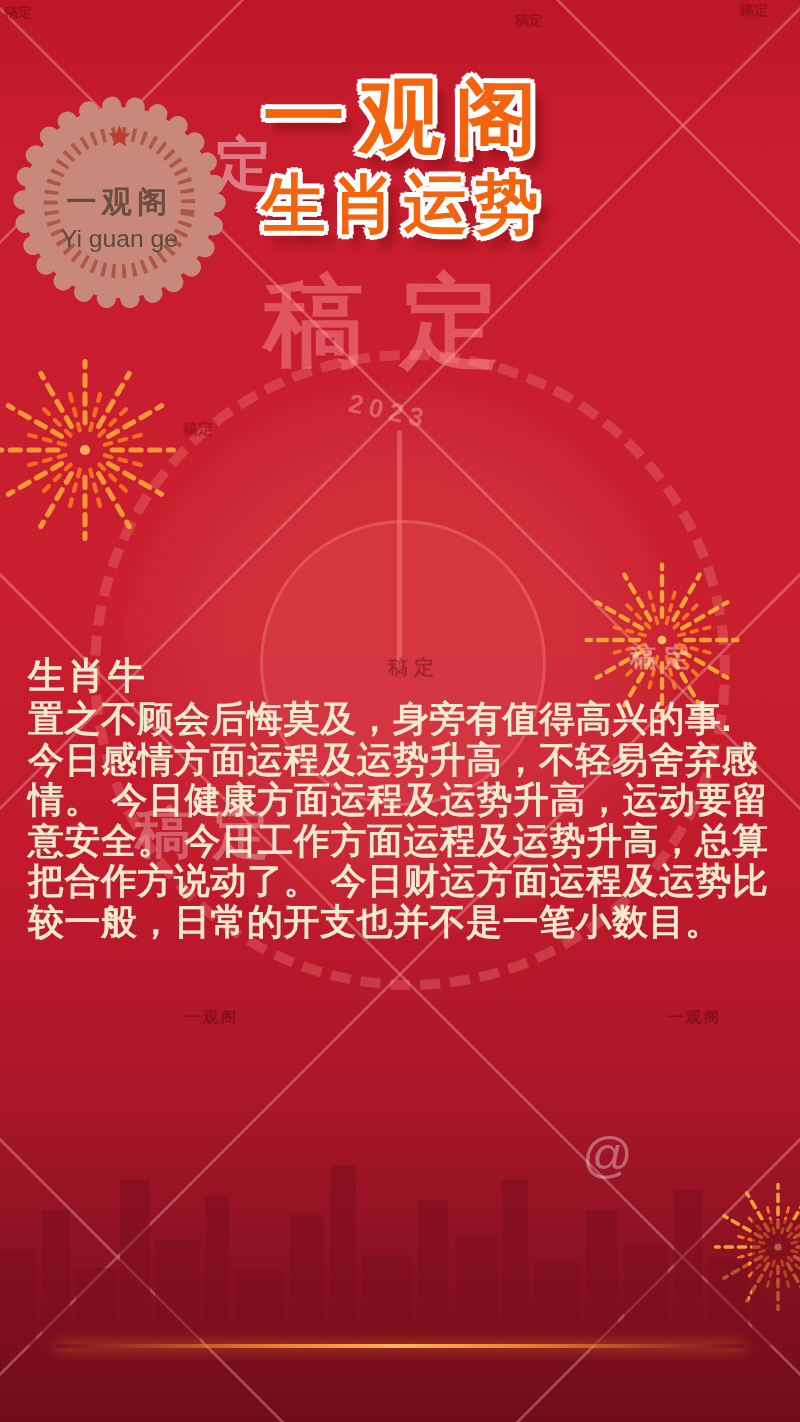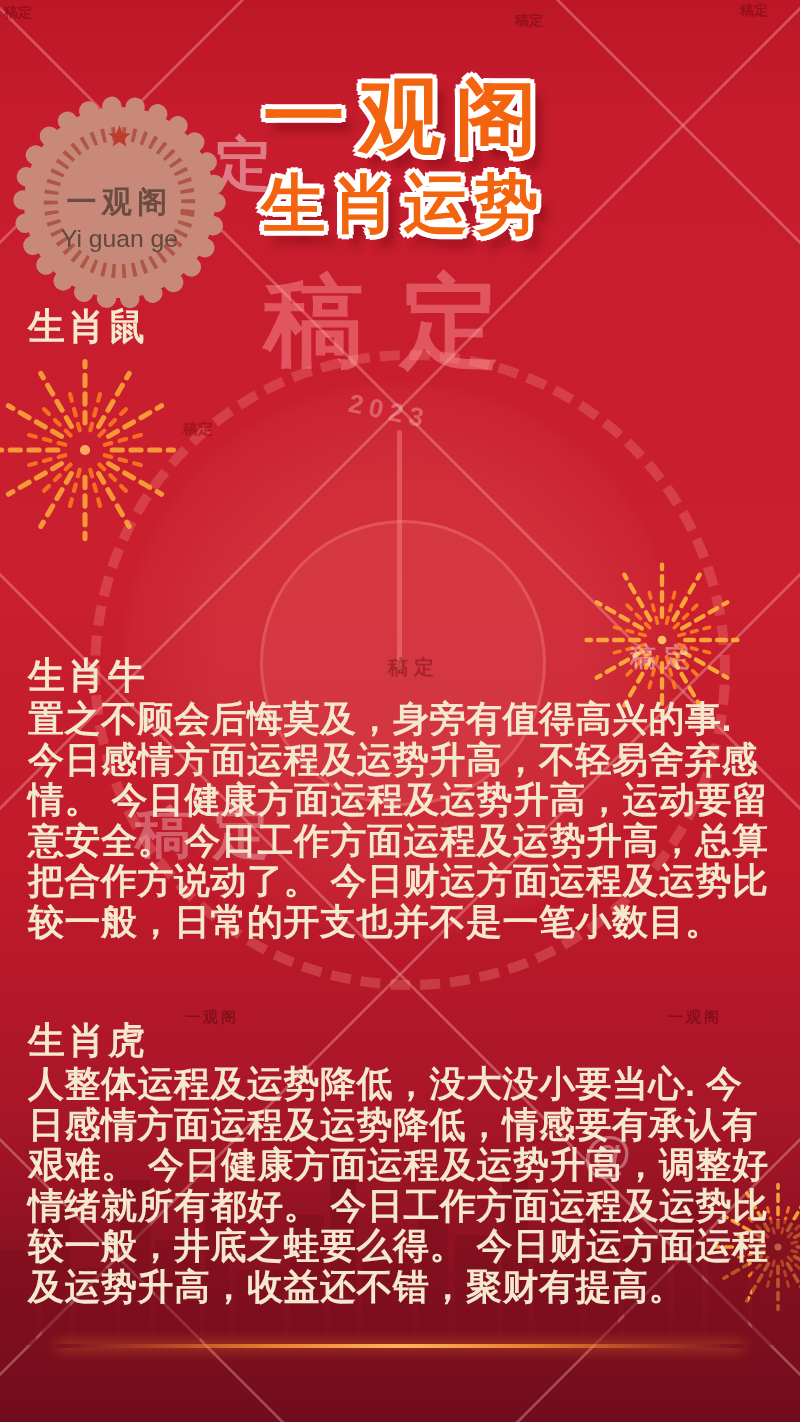--- a/index.html
+++ b/index.html
@@ -185,26 +185,21 @@
     <text x="100" y="112" text-anchor="middle" font-size="28" font-weight="bold" letter-spacing="5" fill="#6a4c40">一观阁</text>
     <text x="100" y="144" text-anchor="middle" font-size="23" fill="#5e473d">Yi guan ge</text>
   </svg>
 
   <div class="title">
     <span class="t1 outline">一观阁</span>
     <span class="t2 outline">生肖运势</span>
   </div>
 
   <div class="section sec-rat">
-    <p class="hd">生肖鼠</p>
   </div>
 
   <div class="section sec-ox">
     <p class="hd">生肖牛</p>
     <p class="bd">置之不顾会后悔莫及，身旁有值得高兴的事. 今日感情方面运程及运势升高，不轻易舍弃感情。 今日健康方面运程及运势升高，运动要留意安全。 今日工作方面运程及运势升高，总算把合作方说动了。 今日财运方面运程及运势比较一般，日常的开支也并不是一笔小数目。</p>
   </div>
 
-  <div class="section sec-tiger">
-    <p class="hd">生肖虎</p>
-    <p class="bd">人整体运程及运势降低，没大没小要当心. 今日感情方面运程及运势降低，情感要有承认有艰难。 今日健康方面运程及运势升高，调整好情绪就所有都好。 今日工作方面运程及运势比较一般，井底之蛙要么得。 今日财运方面运程及运势升高，收益还不错，聚财有提高。</p>
-  </div>
 
 </div>
 
 </body></html>

